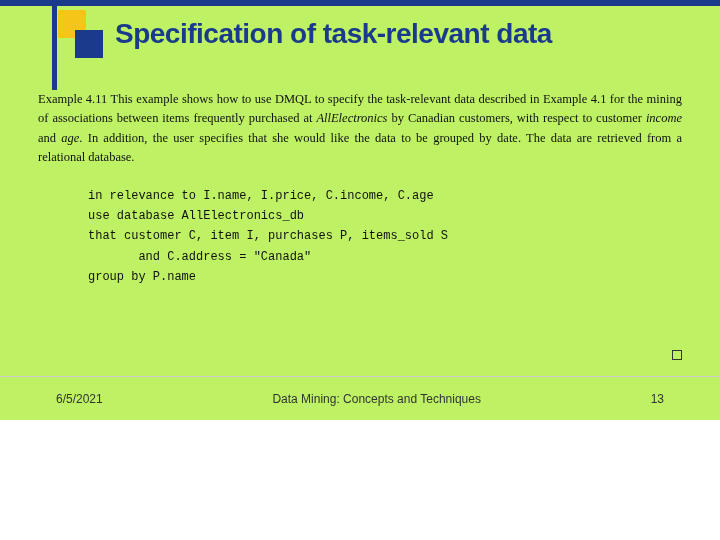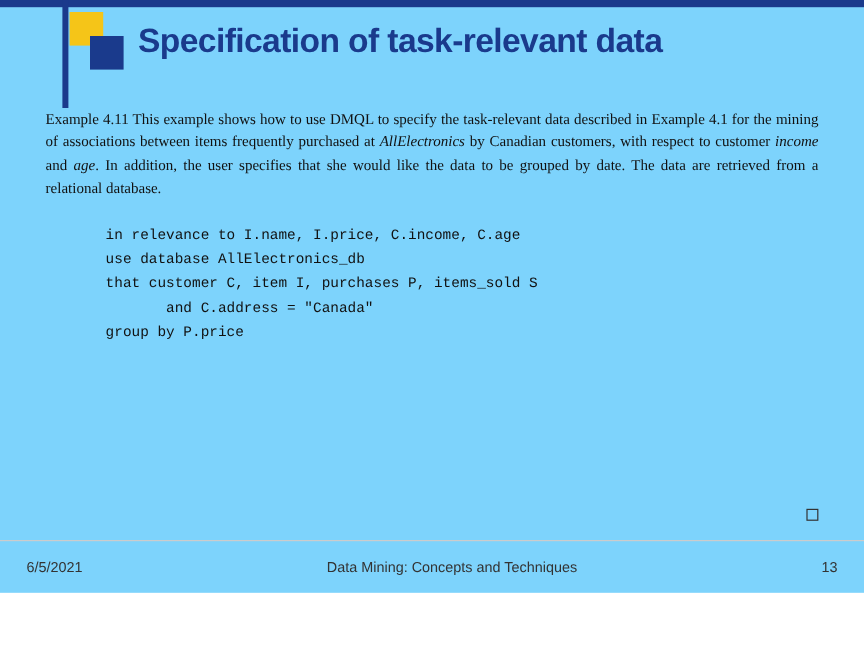--- a/index.html
+++ b/index.html
@@ -12,22 +12,22 @@
       width: 720px;
       height: 540px;
       background: #ffffff;
       font-family: 'Times New Roman', Times, serif;
       overflow: hidden;
       position: relative;
     }
 
     .slide-container {
       width: 720px;
-      height: 494px;
-      background: #7dd3fc;
+      height: 420px;
+      background: #bef264;
       position: relative;
     }
 
     
     .top-accent {
       position: absolute;
       top: 0;
       left: 0;
       width: 720px;
       height: 6px;
@@ -126,21 +126,21 @@
     .footer {
       position: absolute;
       bottom: 0;
       left: 0;
       right: 0;
       height: 44px;
       border-top: 1px solid #ccc;
       display: flex;
       align-items: center;
       justify-content: space-between;
-      padding: 0 22px;
+      padding: 0 56px;
       font-size: 12px;
       color: #333;
       font-family: Arial, Helvetica, sans-serif;
     }
 
     .footer-date {
       font-size: 12px;
     }
 
     .footer-title {
@@ -170,21 +170,21 @@
 
     <div class="example-text">
       <span class="bold-label">Example 4.11</span><span> This example shows how to use DMQL to specify the task-relevant data described in Example 4.1 for the mining of associations between items frequently purchased at </span><span class="italic">AllElectronics</span><span> by Canadian customers, with respect to customer </span><span class="italic">income</span><span> and </span><span class="italic">age</span><span>. In addition, the user specifies that she would like the data to be grouped by date. The data are retrieved from a relational database.</span>
     </div>
 
     <div class="code-block">
       <div class="code-line">in relevance to I.name, I.price, C.income, C.age</div>
       <div class="code-line">use database AllElectronics_db</div>
       <div class="code-line">that customer C, item I, purchases P, items_sold S</div>
       <div class="code-line">       and C.address = "Canada"</div>
-      <div class="code-line">group by P.price</div>
+      <div class="code-line">group by P.name</div>
     </div>
 
   </div>
 
   <div class="small-square"></div>
 
   <div class="footer">
     <span class="footer-date">6/5/2021</span>
     <span class="footer-title">Data Mining: Concepts and Techniques</span>
     <span class="footer-page">13</span>

